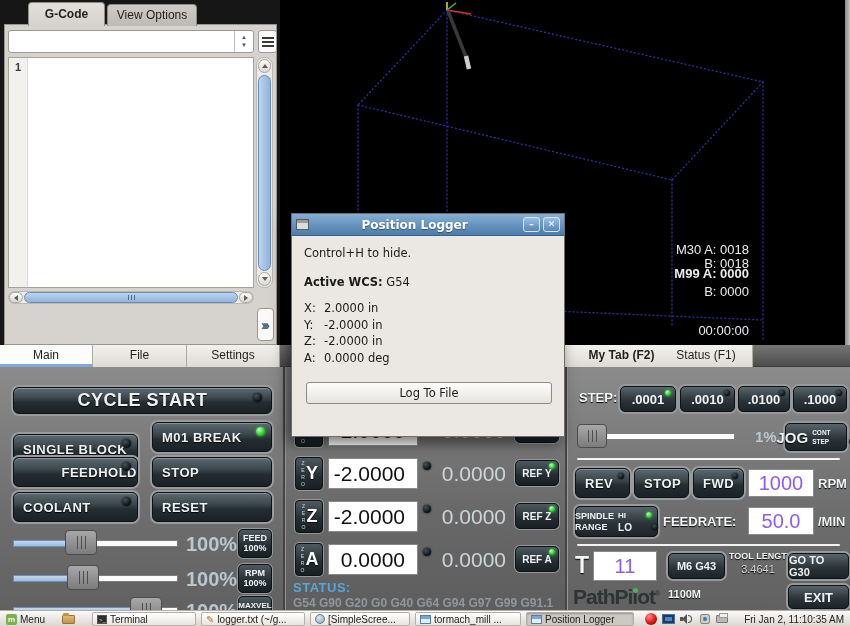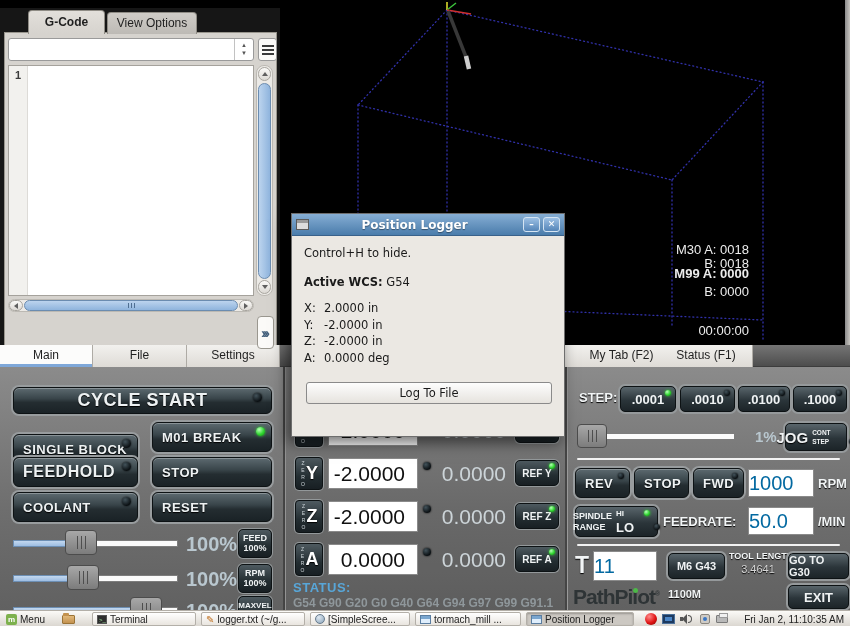--- a/index.html
+++ b/index.html
@@ -2,21 +2,21 @@
 <html><head>
 <meta charset="utf-8">
 <style>
   * { margin:0; padding:0; box-sizing:border-box; }
   body { background:#333; font-family:"Liberation Sans", sans-serif; }
   #screen { position:relative; width:850px; height:626px; background:#000; overflow:hidden;
             font-family:"Liberation Sans", sans-serif; }
   .abs { position:absolute; }
 
   
-  #gcode-panel { position:absolute; left:0; top:8px; width:320px; height:345px; background:#161616; }
+  #gcode-panel { position:absolute; left:0; top:0; width:320px; height:345px; background:#161616; }
   .panel-body { position:absolute; left:4px; top:24px; width:273px; height:321px;
                 background:#d6d3ce; border:1px solid #98958d; }
   .gtab { position:absolute; font-size:12px; color:#1f1f1f; text-align:center;
           border:1px solid #8f8c85; border-bottom:none; border-radius:4px 4px 0 0;
           background:linear-gradient(#cfccc7,#bdbab5); line-height:21px; z-index:3; }
   .gtab.active { background:linear-gradient(#e2dfda,#d6d3ce); font-weight:bold; line-height:23px; }
   .combo { position:absolute; left:8px; top:30px; width:246px; height:23px; background:#fff;
            border:1px solid #9a9a9a; border-radius:3px; z-index:2; }
   .combo-spin { position:absolute; right:0; top:0; width:19px; height:100%;
                 border-left:1px solid #c2c2c2; display:flex; flex-direction:column;
@@ -118,22 +118,22 @@
              justify-content:center; }
   .status-label { position:absolute; font-size:13px; font-weight:bold; color:#58a6d8; letter-spacing:.5px; }
   .status-codes { position:absolute; font-size:12px; font-weight:bold; color:#8f979b; white-space:nowrap;
                   overflow:hidden; width:272px; }
 
   
   .rp-label { position:absolute; color:#f2f5f6; font-weight:bold; text-shadow:0 1px 1px #000; white-space:nowrap; }
   .step-btn { position:absolute; height:26px; border-radius:5px; border:1px solid #0d1214;
               background:linear-gradient(#59656b,#2b353a 55%,#1c2428); box-shadow:0 0 0 2px #95999b;
               color:#f0f3f4; font-weight:bold; font-size:13px; display:flex; align-items:center; justify-content:center; }
-  .wfield { position:absolute; background:#fff; border:1px solid #8a8a8a; text-align:left;
-            font-family:"Liberation Sans",sans-serif; font-size:20px; color:#0369a1; outline:none; }
+  .wfield { position:absolute; background:#fff; border:1px solid #8a8a8a; text-align:center;
+            font-family:"Liberation Sans",sans-serif; font-size:20px; color:#8b5cf6; outline:none; }
   .divider { position:absolute; height:2px; background:#f2f2f2; border-radius:1px; }
   .jog-btn { position:absolute; border-radius:5px; border:1px solid #0d1214;
              background:linear-gradient(#59656b,#2b353a 55%,#1c2428); box-shadow:0 0 0 2px #95999b;
              color:#f0f3f4; display:flex; align-items:center; justify-content:center; gap:4px; }
   .jog-main { font-size:15px; font-weight:bold; text-shadow:0 1px 1px #000; }
   .mode-col { display:flex; flex-direction:column; gap:2px; }
   .mode-row { display:flex; align-items:center; gap:20px; font-size:6.5px; font-weight:bold; }
   .range-col { display:flex; flex-direction:column; line-height:1.15; font-size:9px; font-weight:bold; }
   .logo { position:absolute; color:#2e3436; font-weight:bold; font-size:21px; letter-spacing:-1px; }
   .logo sup { font-size:7px; letter-spacing:0; }
@@ -269,42 +269,42 @@
     <div class="vp-line" style="top:266px;font-weight:bold;">M99 A: 0000</div>
     <div class="vp-line" style="top:284px;">B: 0000</div>
     <div class="vp-line" style="top:323px;">00:00:00</div>
   </div>
   <div id="right-strip"></div>
 
   <div id="tabstrip">
     <div class="mtab active" style="left:0;width:93px;">Main</div>
     <div class="mtab" style="left:93px;width:94px;">File</div>
     <div class="mtab" style="left:187px;width:93px;">Settings</div>
-    <div class="mtab" style="left:565px;width:114px;">My Tab (F2)</div>
+    <div class="mtab" style="left:565px;width:114px;font-weight:bold;">My Tab (F2)</div>
     <div class="mtab" style="left:660px;width:93px;">Status (F1)</div>
   </div>
 
   <div id="control">
     <div class="vdiv" style="left:283px;"></div>
     <div class="vdiv" style="left:565px;"></div>
 
     <div class="abs" style="left:0;top:0;width:283px;height:100%;">
       <div class="ind-btn center" style="left:13px;top:20px;width:259px;height:27px;font-size:18px;">
         <span class="blabel">CYCLE START</span>
         <span class="led led-dark" style="right:9px;top:5px;"></span>
       </div>
       <div class="ind-btn" style="left:13px;top:55px;width:125px;height:30px;font-size:13px;margin-top:12px;">
         <span class="blabel">SINGLE BLOCK</span>
         <span class="led led-dark" style="right:6px;top:4px;"></span>
       </div>
       <div class="ind-btn" style="left:152px;top:55px;width:120px;height:30px;font-size:13px;">
         <span class="blabel">M01 BREAK</span>
         <span class="led led-green" style="right:6px;top:4px;"></span>
       </div>
-      <div class="ind-btn" style="left:13px;top:90px;width:125px;height:30px;font-size:16px;">
+      <div class="ind-btn" style="left:13px;top:90px;width:125px;height:30px;font-size:13px;justify-content:flex-end;">
         <span class="blabel">FEEDHOLD</span>
         <span class="led led-dark" style="right:6px;top:4px;"></span>
       </div>
       <div class="ind-btn" style="left:152px;top:90px;width:120px;height:30px;font-size:13px;">
         <span class="blabel">STOP</span>
       </div>
       <div class="ind-btn" style="left:152px;top:125px;width:120px;height:30px;font-size:13px;">
         <span class="blabel">RESET</span>
       </div>
       <div class="ind-btn" style="left:13px;top:125px;width:125px;height:30px;font-size:13px;">
@@ -458,21 +458,21 @@
       <div class="jog-btn" style="left:8px;top:139px;width:83px;height:31px;">
         <span class="range-col">
           <span>SPINDLE</span>
           <span>RANGE</span>
         </span>
         <span class="mode-col">
           <span class="mode-row" style="font-size:8px;">
               <span>HI</span>
               <span class="led led-green" style="position:static;width:6px;height:6px;"></span>
             </span>
-          <span class="mode-row" style="font-size:13px;">
+          <span class="mode-row" style="font-size:10px;">
               <span>LO</span>
               <span class="led led-dark" style="position:static;width:6px;height:6px;"></span>
             </span>
         </span>
       </div>
       <div class="rp-label" style="left:96px;top:147px;font-size:13px;">FEEDRATE:</div>
       <input class="wfield" style="left: 181px; top: 140px; width: 66px; height: 28px;" value="50.0">
       <div class="rp-label" style="left:251px;top:147px;font-size:13px;">/MIN</div>
 
       <div class="divider" style="left:10px;top:177px;width:263px;"></div>

